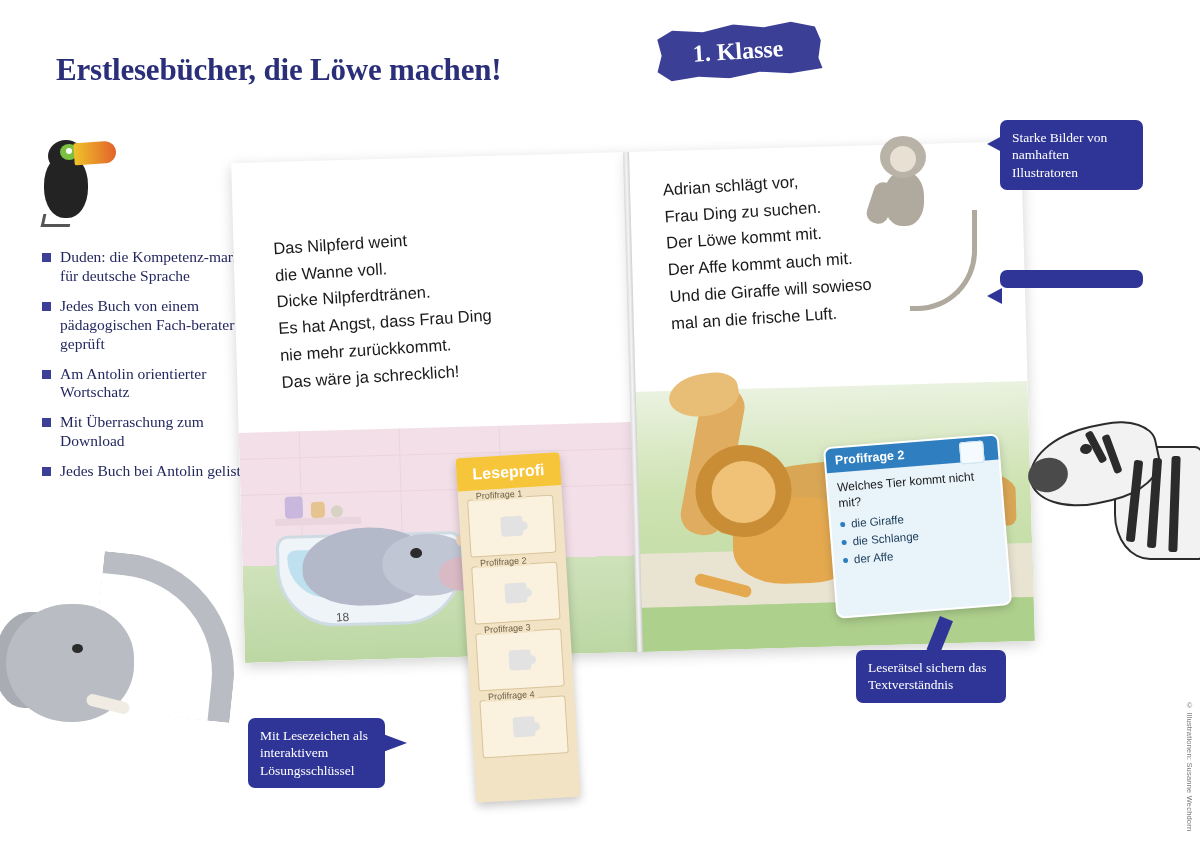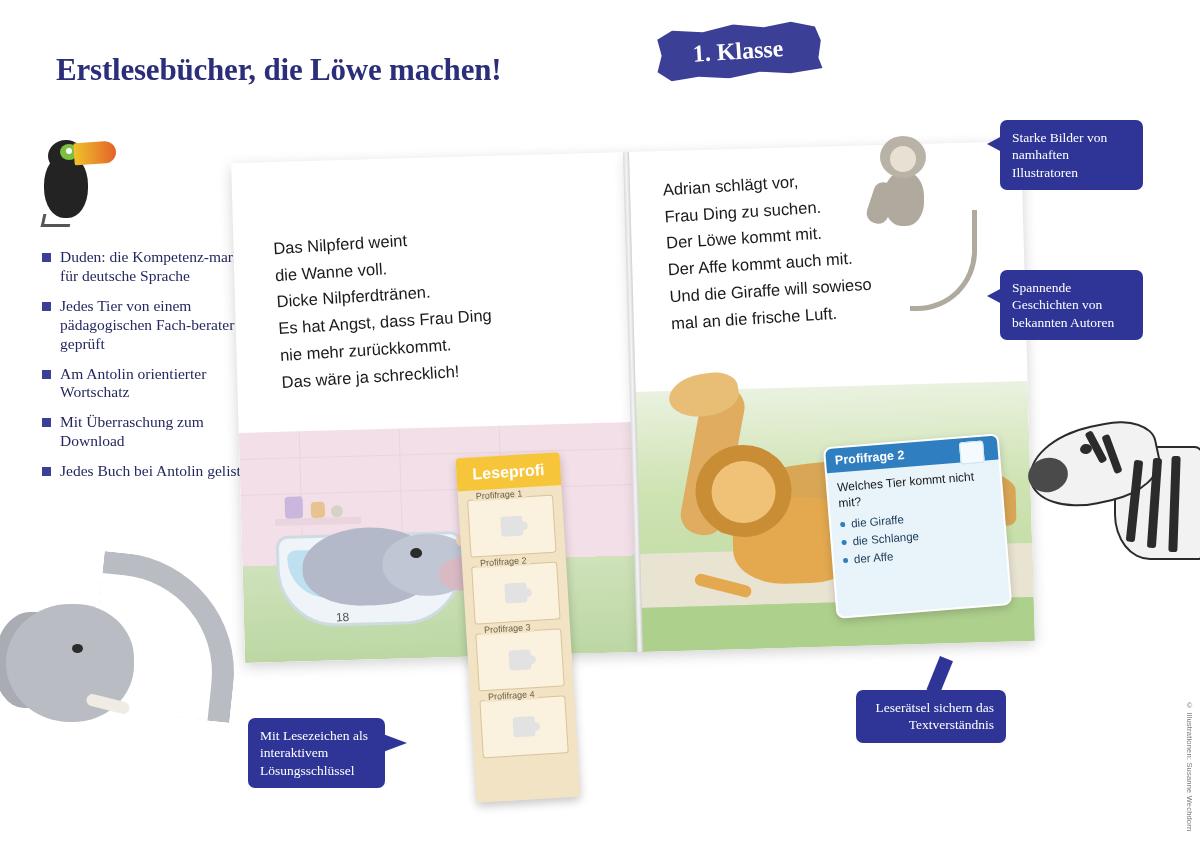--- a/index.html
+++ b/index.html
@@ -59,21 +59,21 @@
   #callout-illustratoren{left:1000px;top:120px;width:143px;}
   #callout-illustratoren .tail{
     left:-13px;top:16px;border-top:8px solid transparent;border-bottom:8px solid transparent;
     border-right:15px solid #2f3596;
   }
   #callout-geschichten{left:1000px;top:270px;width:143px;}
   #callout-geschichten .tail{
     left:-13px;top:18px;border-top:8px solid transparent;border-bottom:8px solid transparent;
     border-right:15px solid #2f3596;
   }
-  #callout-leseratsel{left:856px;top:690px;width:150px;text-align:right;}
+  #callout-leseratsel{left:856px;top:650px;width:150px;}
   #callout-leseratsel .tail{
     left:70px;top:-34px;width:14px;height:36px;background:#2f3596;
     transform:rotate(22deg);transform-origin:bottom center;border:0;
   }
   #callout-lesezeichen{left:248px;top:718px;width:137px;}
   #callout-lesezeichen .tail{
     right:-22px;top:16px;border-top:9px solid transparent;border-bottom:9px solid transparent;
     border-left:24px solid #2f3596;
   }
 
@@ -288,21 +288,21 @@
     <div class="feet"></div>
   </div>
 
   <div class="bullets">
     <div class="bullet-item">
       <span class="bullet-sq"></span>
       <span class="bullet-text">Duden: die Kompetenz-marke für deutsche Sprache</span>
     </div>
     <div class="bullet-item">
       <span class="bullet-sq"></span>
-      <span class="bullet-text">Jedes Tier von einem pädagogischen Fach-berater geprüft</span>
+      <span class="bullet-text">Jedes Buch von einem pädagogischen Fach-berater geprüft</span>
     </div>
     <div class="bullet-item">
       <span class="bullet-sq"></span>
       <span class="bullet-text">Am Antolin orientierter Wortschatz</span>
     </div>
     <div class="bullet-item">
       <span class="bullet-sq"></span>
       <span class="bullet-text">Mit Überraschung zum Download</span>
     </div>
     <div class="bullet-item">
@@ -439,21 +439,20 @@
     <div class="eye"></div>
   </div>
 
   <div class="callout" id="callout-illustratoren">
     <span class="tail"></span>
     <span>Starke Bilder von namhaften Illustratoren</span>
   </div>
 
   <div class="callout" id="callout-geschichten">
     <span class="tail"></span>
-    <span>Spannende Geschichten von bekannten Autoren</span>
   </div>
 
   <div class="callout" id="callout-leseratsel">
     <span class="tail"></span>
     <span>Leserätsel sichern das Textverständnis</span>
   </div>
 
   <div class="callout" id="callout-lesezeichen">
     <span class="tail"></span>
     <span>Mit Lesezeichen als interaktivem Lösungsschlüssel</span>

